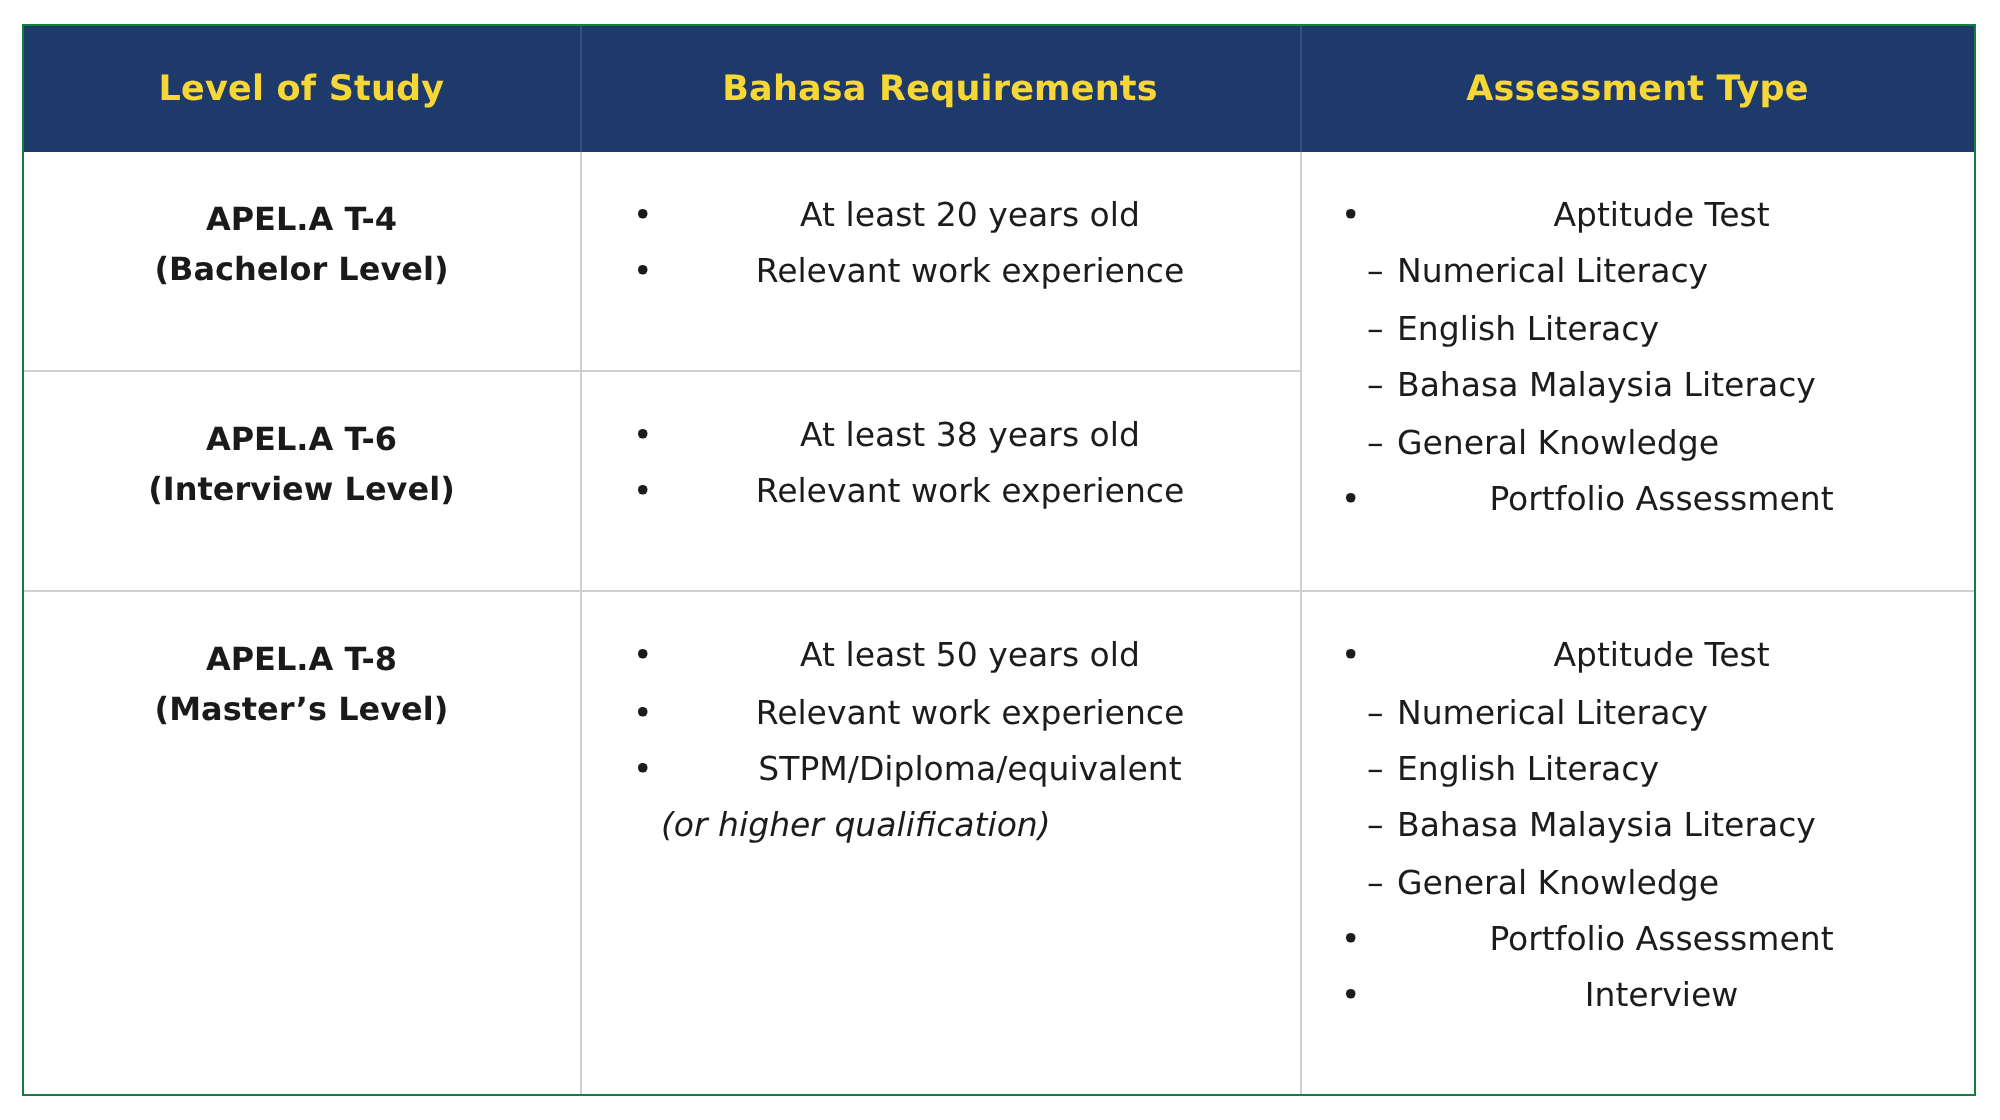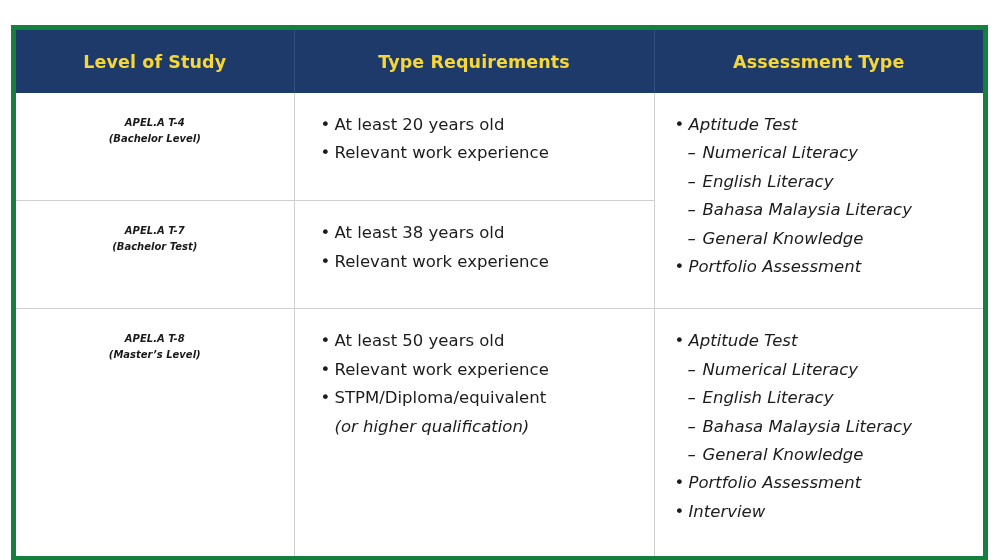--- a/index.html
+++ b/index.html
@@ -15,23 +15,22 @@
     -webkit-font-smoothing: antialiased;
   }
 
   .table-wrap {
     position: absolute;
     left: 11px;
     top: 12px;
     width: 977px;
     height: 536px;
     box-sizing: border-box;
-    border: 5px solid #15803d;
+    border: 1px solid #15803d;
     background: #ffffff;
-    margin-top: 13px;
   }
 
   table.apel-table {
     width: 100%;
     height: 100%;
     border-collapse: collapse;
     table-layout: fixed;
   }
 
   
@@ -58,52 +57,51 @@
     border: none;
     background: #ffffff;
   }
   td.c-study, td.c-entry {
     border-right: 1px solid #cfcfcf;
   }
   .rowline-full > td { border-top: 1px solid #cfcfcf; }
 
   .study-cell {
     text-align: center;
-    font-size: 10px;
+    font-size: 16px;
     font-weight: bold;
     color: #1a1a1a;
     line-height: 1.55;
     padding: 22px 8px 8px 8px;
-    font-style: italic;
   }
   .study-cell .ln { display: block; }
 
   .entry-cell {
     padding: 18px 10px 8px 26px;
     font-size: 16.5px;
     color: #1c1c1c;
     line-height: 1.72;
   }
   .assess-cell {
     padding: 18px 10px 8px 20px;
     font-size: 16.5px;
     color: #1c1c1c;
     line-height: 1.72;
-    font-style: italic;
   }
 
   ul.blist {
     list-style: none;
     margin: 0;
     padding: 0;
   }
   ul.blist > li.bullet {
     position: relative;
     padding-left: 14px;
     white-space: nowrap;
+    text-align: center;
   }
   ul.blist > li.bullet::before {
     content: "\2022";
     position: absolute;
     left: 0;
     top: 0;
     color: #1c1c1c;
   }
   ul.blist > li.sub {
     position: relative;
@@ -124,21 +122,21 @@
   }
 </style>
 </head>
 <body>
 
 <div class="table-wrap">
   <table class="apel-table">
     <thead>
       <tr>
         <th class="col-study">Level of Study</th>
-        <th class="col-entry">Type Requirements</th>
+        <th class="col-entry">Bahasa Requirements</th>
         <th class="col-assess">Assessment Type</th>
       </tr>
     </thead>
     <tbody>
 
       <tr>
         <td class="c-study">
           <div class="study-cell">
             <span class="ln">APEL.A T-4</span>
             <span class="ln">(Bachelor Level)</span>
@@ -162,22 +160,22 @@
               <li class="sub">General Knowledge</li>
               <li class="bullet">Portfolio Assessment</li>
             </ul>
           </div>
         </td>
       </tr>
 
       <tr class="rowline-full">
         <td class="c-study">
           <div class="study-cell">
-            <span class="ln">APEL.A T-7</span>
-            <span class="ln">(Bachelor Test)</span>
+            <span class="ln">APEL.A T-6</span>
+            <span class="ln">(Interview Level)</span>
           </div>
         </td>
         <td class="c-entry">
           <div class="entry-cell">
             <ul class="blist">
               <li class="bullet">At least 38 years old</li>
               <li class="bullet">Relevant work experience</li>
             </ul>
           </div>
         </td>

